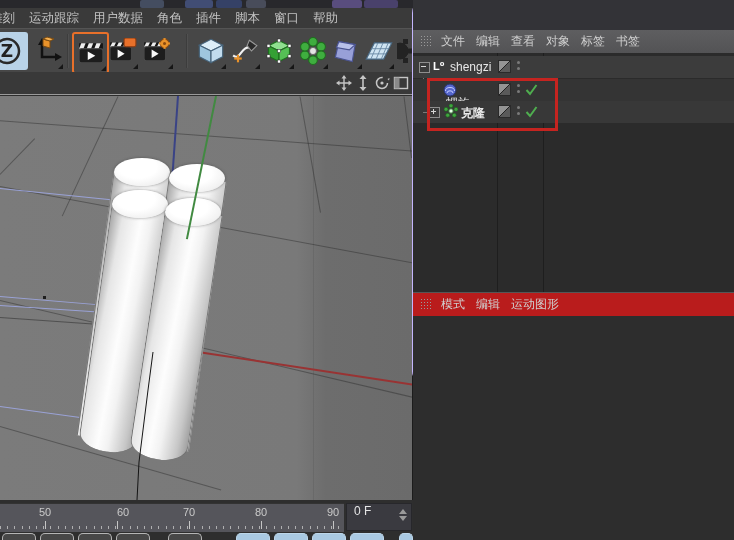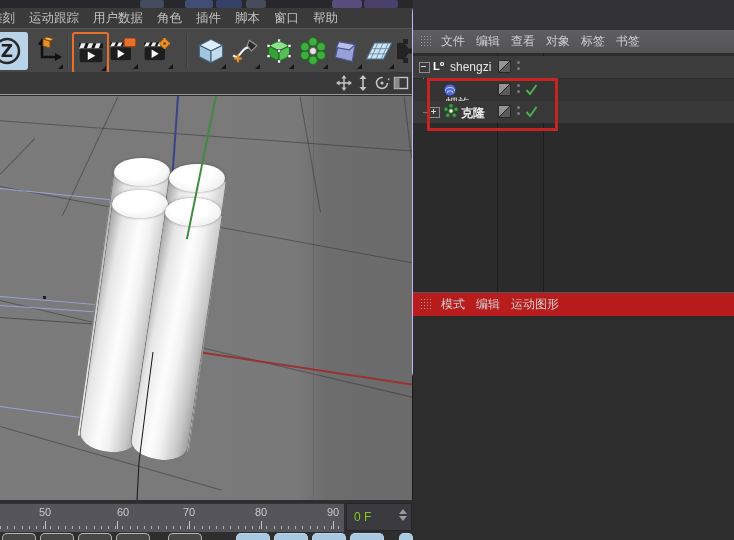--- a/index.html
+++ b/index.html
@@ -41,21 +41,21 @@
   #grid-label{left:287px;top:381px;width:121px;height:20px;background:#6e6e6e;border:1px solid #a2a2a2;
     color:#e9e9e9;font-size:12px;display:flex;align-items:center;justify-content:center;z-index:40;}
 
   
   #ruler{left:0;top:503px;width:344px;height:29px;background:#55555b;border-top:1px solid #333;}
   .tick-label{position:absolute;top:2px;width:30px;text-align:center;color:#c9c9c9;font-size:11px;}
   .tick-major{position:absolute;top:17px;width:1px;height:8px;background:#c5c5c5;}
   #tick-minor{position:absolute;left:0;top:22px;width:344px;height:3px;
     background:repeating-linear-gradient(90deg,rgba(205,205,205,.75) 0 1px,transparent 1px 7.2px);}
   #frame-field{left:346px;top:503px;width:66px;height:28px;background:#3a3a40;border:1px solid #27272b;box-sizing:border-box;
-    color:#84cc16;font-size:12px;display:flex;align-items:center;padding-left:7px;}
+    color:#e5e5e5;font-size:12px;display:flex;align-items:flex-start;padding-left:7px;}
   #frame-spin{position:absolute;right:4px;top:5px;display:flex;flex-direction:column;gap:2px;}
   #frame-spin i{width:0;height:0;border-left:4px solid transparent;border-right:4px solid transparent;}
   #frame-spin .up{border-bottom:5px solid #9a9a9a;}
   #frame-spin .dn{border-top:5px solid #9a9a9a;}
   #btn-strip{left:0;top:532px;width:413px;height:8px;background:#2e2e2e;}
   .pbtn{position:absolute;top:1px;height:8px;width:34px;border-radius:5px 5px 0 0;box-sizing:border-box;}
   .pbtn.gray{background:#474747;border:1px solid #b5b5b5;border-bottom:none;}
   .pbtn.blue{background:#a9c9e2;border:1px solid #bdd7ea;border-bottom:none;}
 
   

